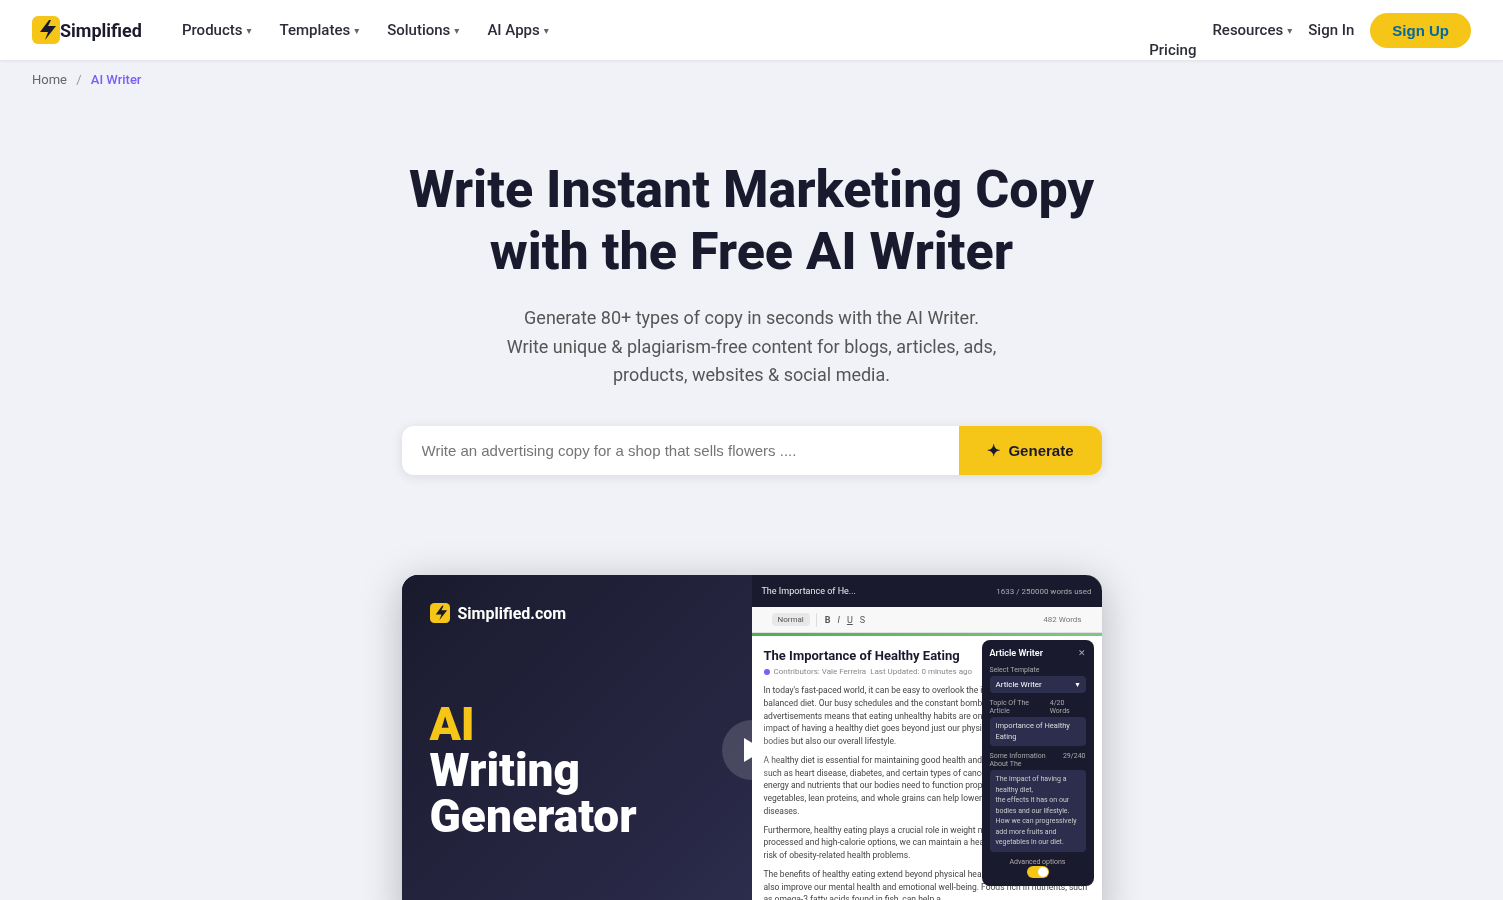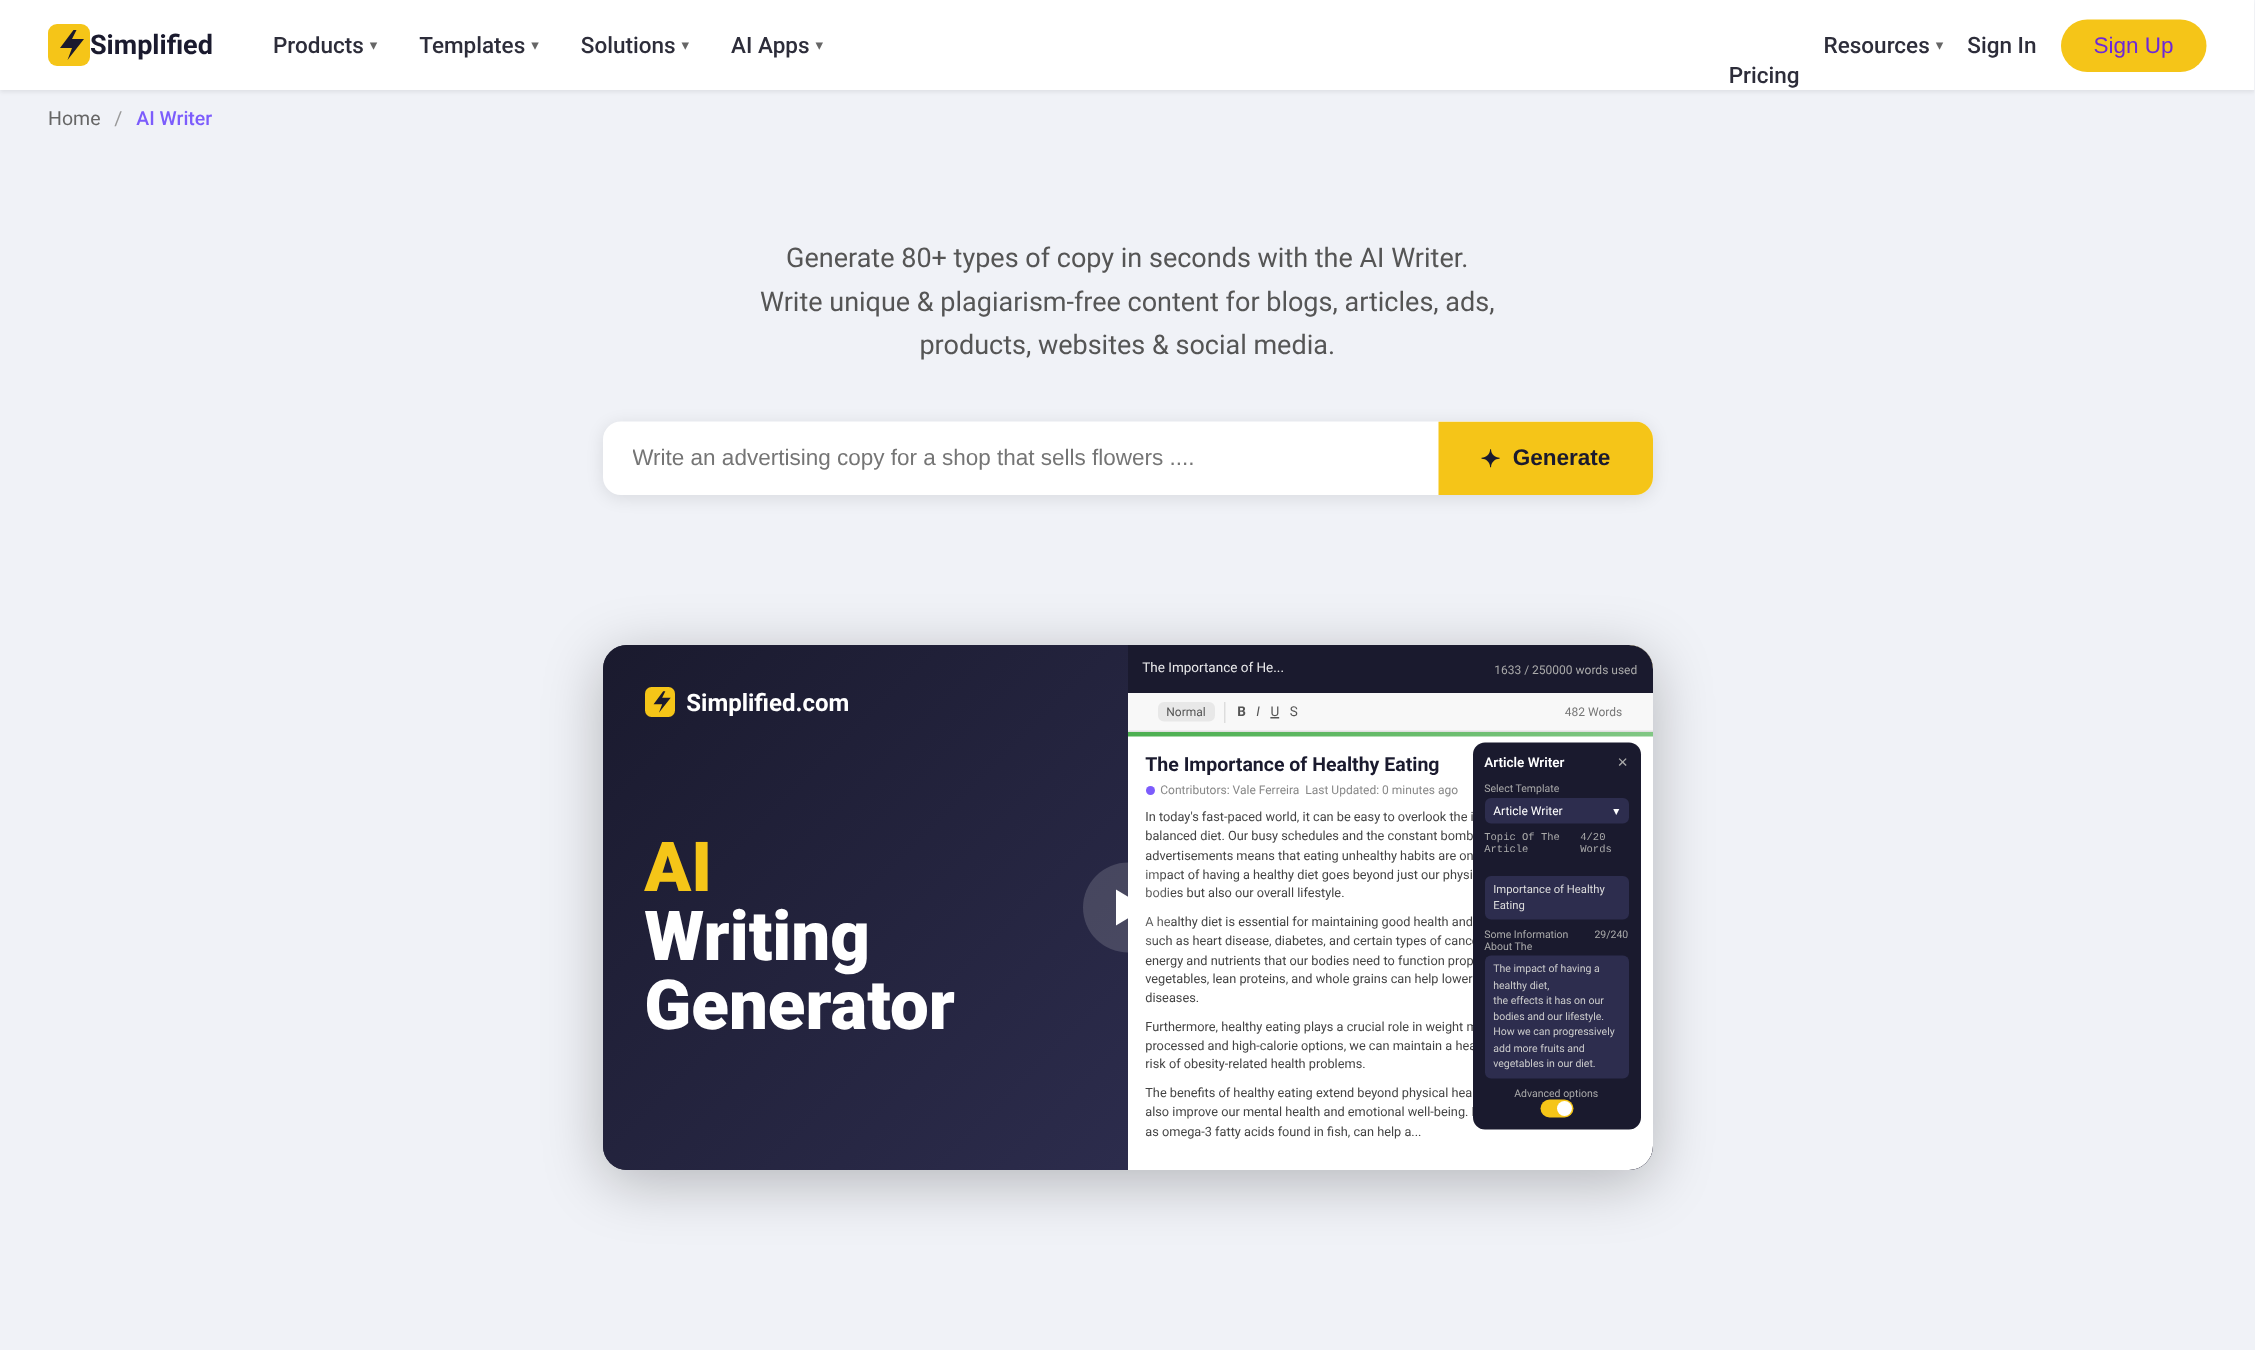--- a/index.html
+++ b/index.html
@@ -81,26 +81,26 @@
       cursor: pointer;
     }
     .nav-signin {
       font-size: 15px;
       color: #2d2d3a;
       font-weight: 500;
       cursor: pointer;
     }
     .nav-signup {
       background: #f5c518;
-      color: #6d28d9;
+      color: #0369a1;
       border: none;
       padding: 9px 22px;
       border-radius: 50px;
       font-size: 15px;
-      font-weight: 400;
+      font-weight: 700;
       cursor: pointer;
     }
 
     
     .breadcrumb {
       padding: 12px 32px;
       background: #f0f2f7;
       font-size: 13px;
       color: #666;
     }
@@ -389,22 +389,21 @@
       margin-bottom: 6px;
     }
     .panel-field {
       margin-bottom: 6px;
     }
     .panel-field-label {
       display: flex;
       justify-content: center;
       font-size: 7px;
       color: #aaa;
-      margin-bottom: 13px;
-      font-family: Liberation Mono, monospace;
+      margin-bottom: 2px;
     }
     .panel-textarea {
       background: #2d2d4e;
       border-radius: 4px;
       padding: 4px 6px;
       font-size: 7.5px;
       color: #ddd;
       min-height: 28px;
       line-height: 1.4;
     }
@@ -507,20 +506,21 @@
   </div>
 </nav>
 
 <div class="breadcrumb">
   <a href="#">Home</a>
   <span class="breadcrumb-sep">/</span>
   <span class="breadcrumb-current">AI Writer</span>
 </div>
 
 <section class="hero">
+  <h1 class="hero-title">Write Instant Marketing Copy with the Free AI Writer</h1>
   <p class="hero-subtitle">
     <span>Generate 80+ types of copy in seconds with the AI Writer.</span><br>
     <span>Write unique &amp; plagiarism-free content for blogs, articles, ads,</span><br>
     <span>products, websites &amp; social media.</span>
   </p>
 
   <div class="search-container">
     <input class="search-input" type="text" placeholder="Write an advertising copy for a shop that sells flowers ...." style="">
     <button class="generate-btn">
       <span class="generate-icon">✦</span>

